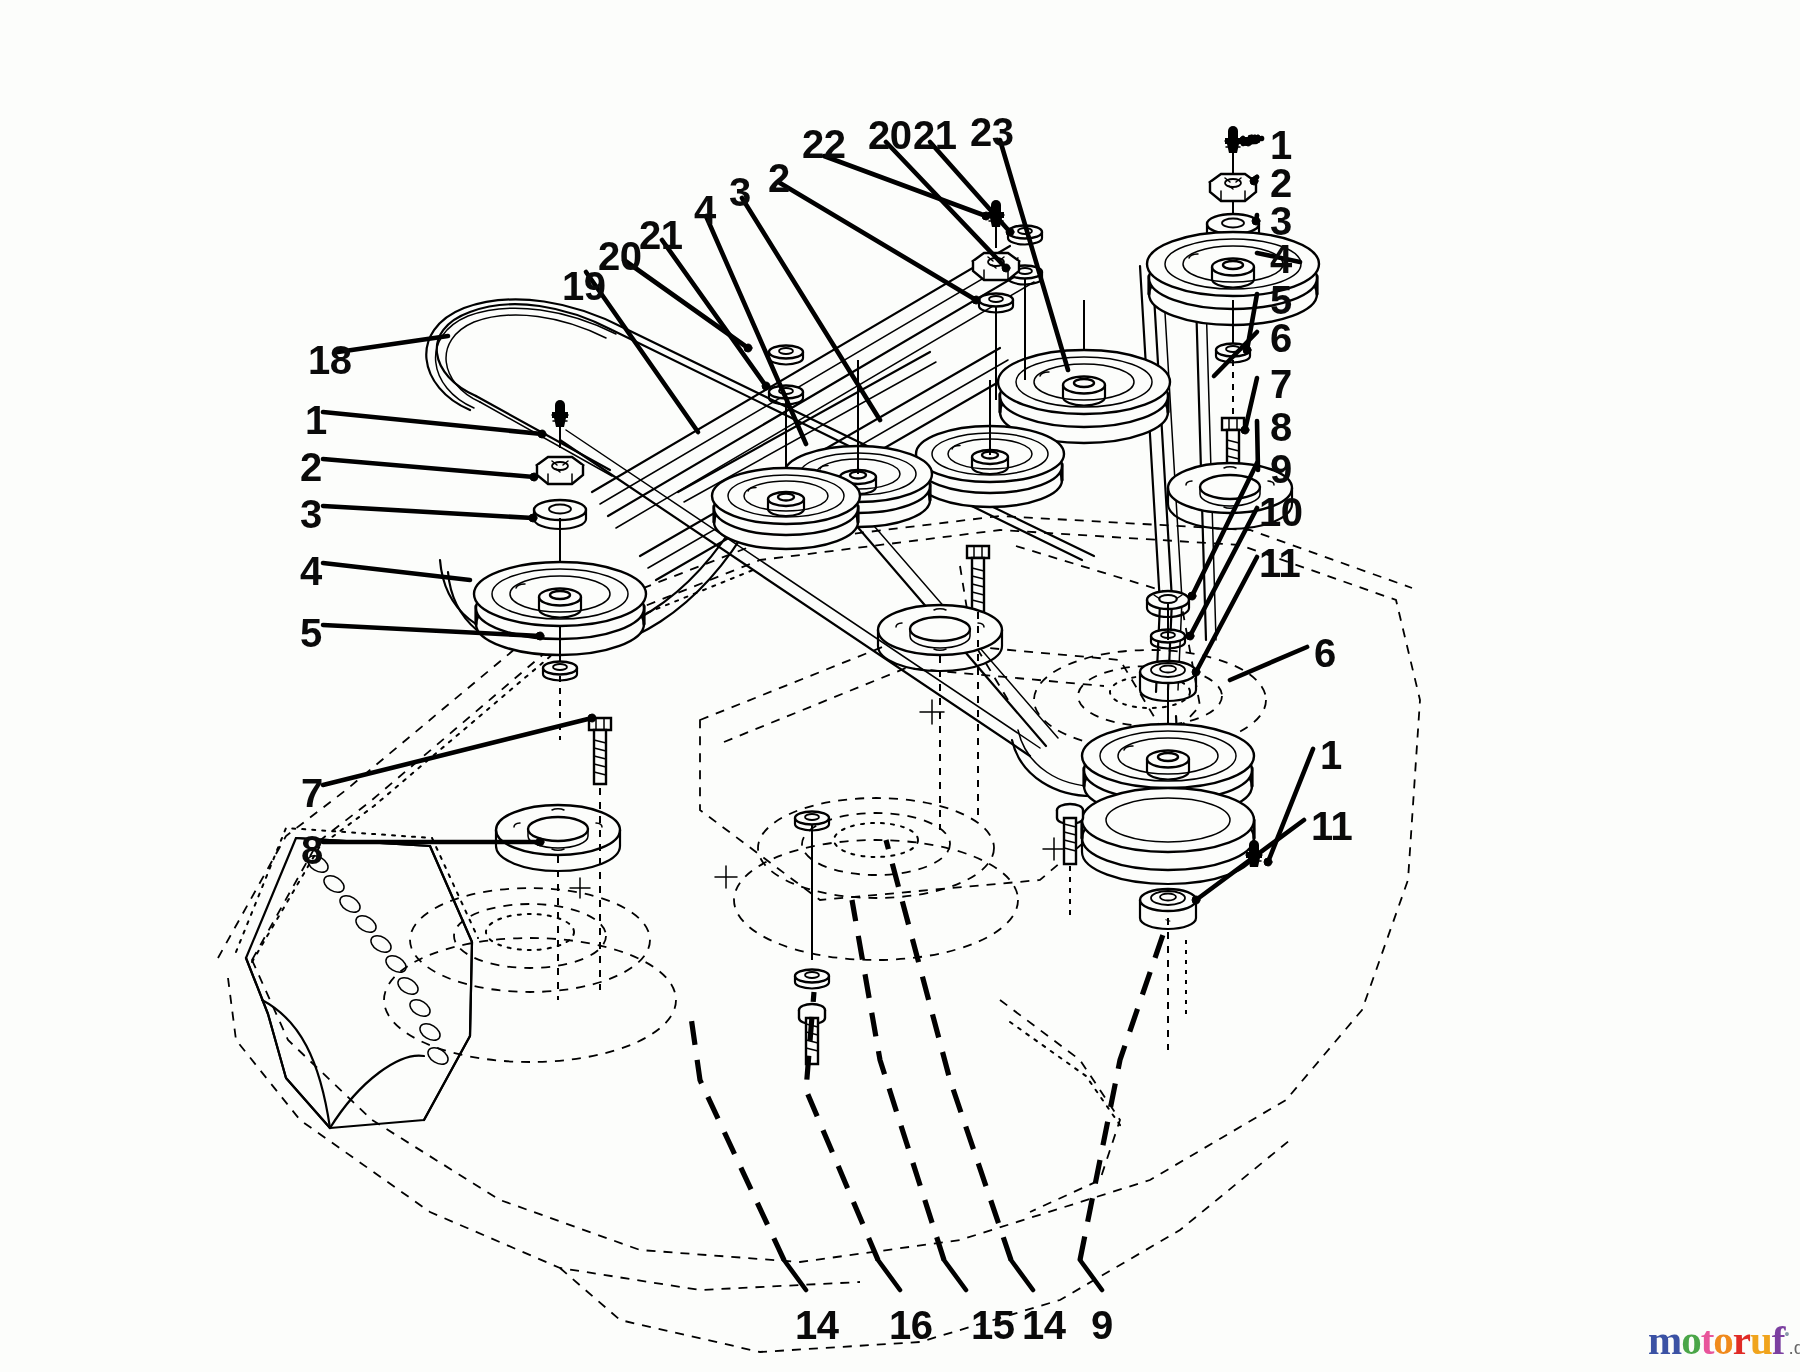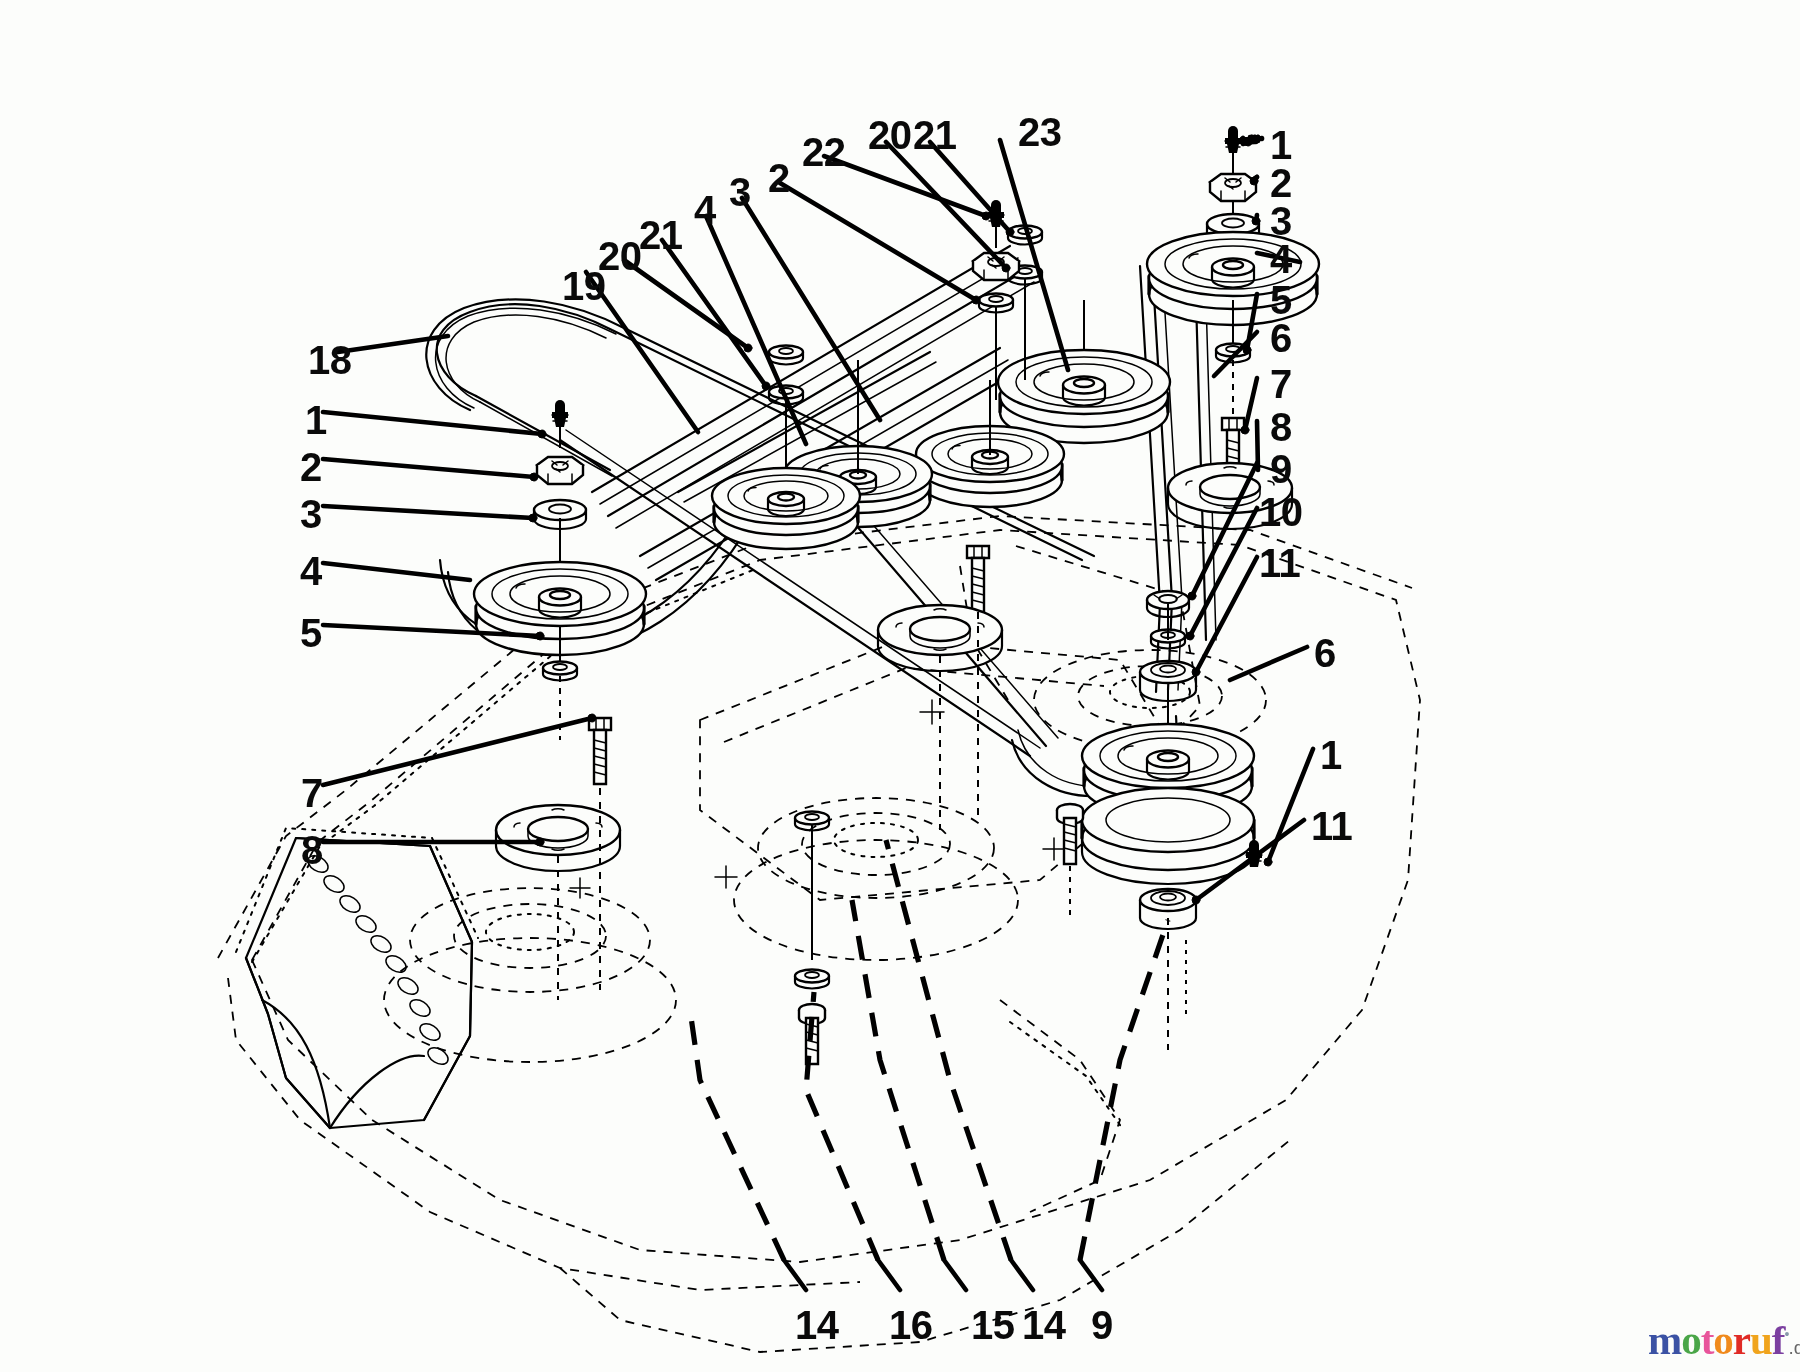--- a/index.html
+++ b/index.html
@@ -520,24 +520,24 @@
     </g>
 
   </svg>
 
   <div class="callout" style="left:562px;top:266px">19</div>
   <div class="callout" style="left:598px;top:236px">20</div>
   <div class="callout" style="left:639px;top:215px">21</div>
   <div class="callout" style="left:694px;top:190px">4</div>
   <div class="callout" style="left:729px;top:172px">3</div>
   <div class="callout" style="left:768px;top:158px">2</div>
-  <div class="callout" style="left:802px;top:132px">22</div>
+  <div class="callout" style="left:802px;top:124px">22</div>
   <div class="callout" style="left:868px;top:115px">20</div>
   <div class="callout" style="left:913px;top:115px">21</div>
-  <div class="callout" style="left:1018px;top:112px">23</div>
+  <div class="callout" style="left:970px;top:112px">23</div>
 
   <div class="callout" style="left:1270px;top:125px">1</div>
   <div class="callout" style="left:1270px;top:163px">2</div>
   <div class="callout" style="left:1270px;top:201px">3</div>
   <div class="callout" style="left:1270px;top:239px">4</div>
   <div class="callout" style="left:1270px;top:280px">5</div>
   <div class="callout" style="left:1270px;top:318px">6</div>
   <div class="callout" style="left:1270px;top:364px">7</div>
   <div class="callout" style="left:1270px;top:407px">8</div>
   <div class="callout" style="left:1270px;top:449px">9</div>

